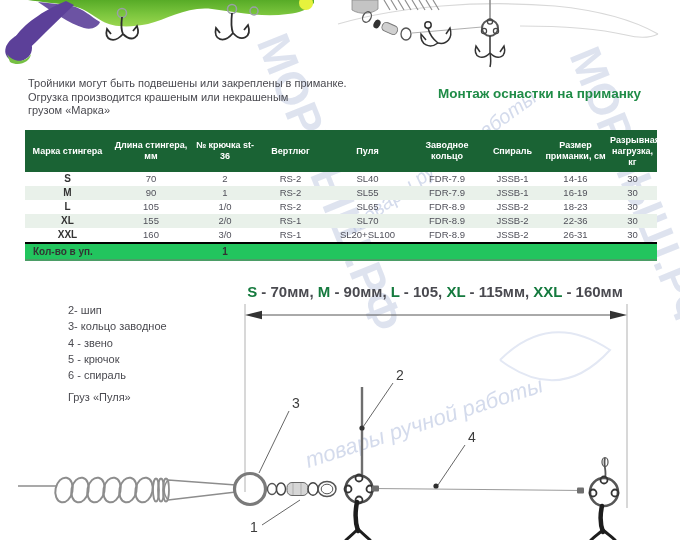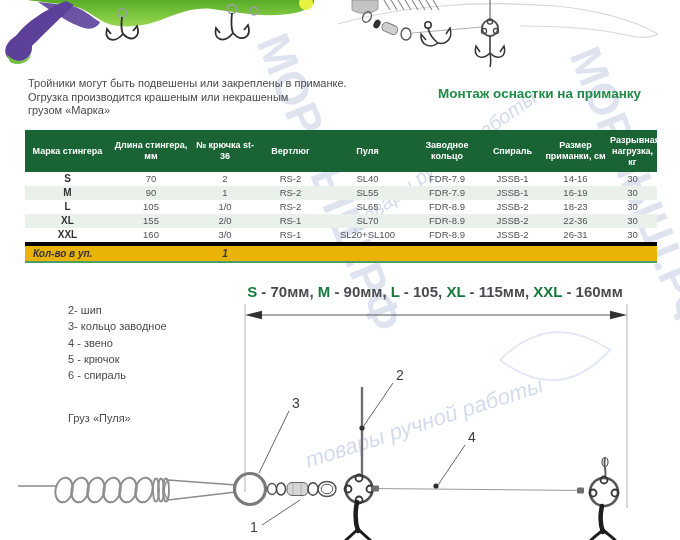--- a/index.html
+++ b/index.html
@@ -21,30 +21,30 @@
   .sect-title{position:absolute;left:438px;top:86px;width:234px;text-align:left;
               font-size:13.5px;font-weight:bold;}
 
   table.spec{position:absolute;left:25px;top:130px;width:632px;border-collapse:collapse;
              font-size:9.5px;table-layout:fixed;}
   table.spec th{background:#1a6334;color:#fff;font-size:9px;font-weight:bold;
                 padding:5px 2px;line-height:1.2;vertical-align:middle;text-align:center;}
   table.spec td{text-align:center;height:14px;padding:0 2px;line-height:14px;color:#50505a;}
   table.spec tr.stripe{background:#e9f1ea;}
   table.spec td.mark{font-weight:bold;color:#333;font-size:10px;}
-  table.spec tfoot tr{background:#eab308;border-top:4px solid #000000;border-bottom:2px solid #4b9d66;font-style:italic;}
+  table.spec tfoot tr{background:#22c55e;border-top:2px solid #000000;border-bottom:2px solid #4b9d66;}
   table.spec tfoot td{height:15px;line-height:15px;font-weight:bold;color:#333;font-size:10px;}
   table.spec tfoot td.flabel{text-align:left;padding-left:8px;}
 
   .sizes{position:absolute;left:190px;top:283px;width:490px;text-align:center;
          font-size:15px;font-weight:bold;color:#4a4a50;}
   .sizes .sz{color:#157a3e;}
 
   .legend{position:absolute;left:68px;top:302px;font-size:11px;line-height:16.3px;}
-  .legend-note{position:absolute;left:68px;top:412px;font-size:11px;}
+  .legend-note{position:absolute;left:68px;top:391px;font-size:11px;}
 
   .diagram{position:absolute;left:0;top:295px;}
   .callout{font:14px "Liberation Sans",sans-serif;fill:#3c3c3c;}
 </style>
 </head>
 <body>
 
 <div class="page">
 
   <div class="wm wm-left">МОРМЫШ.РФ</div>

